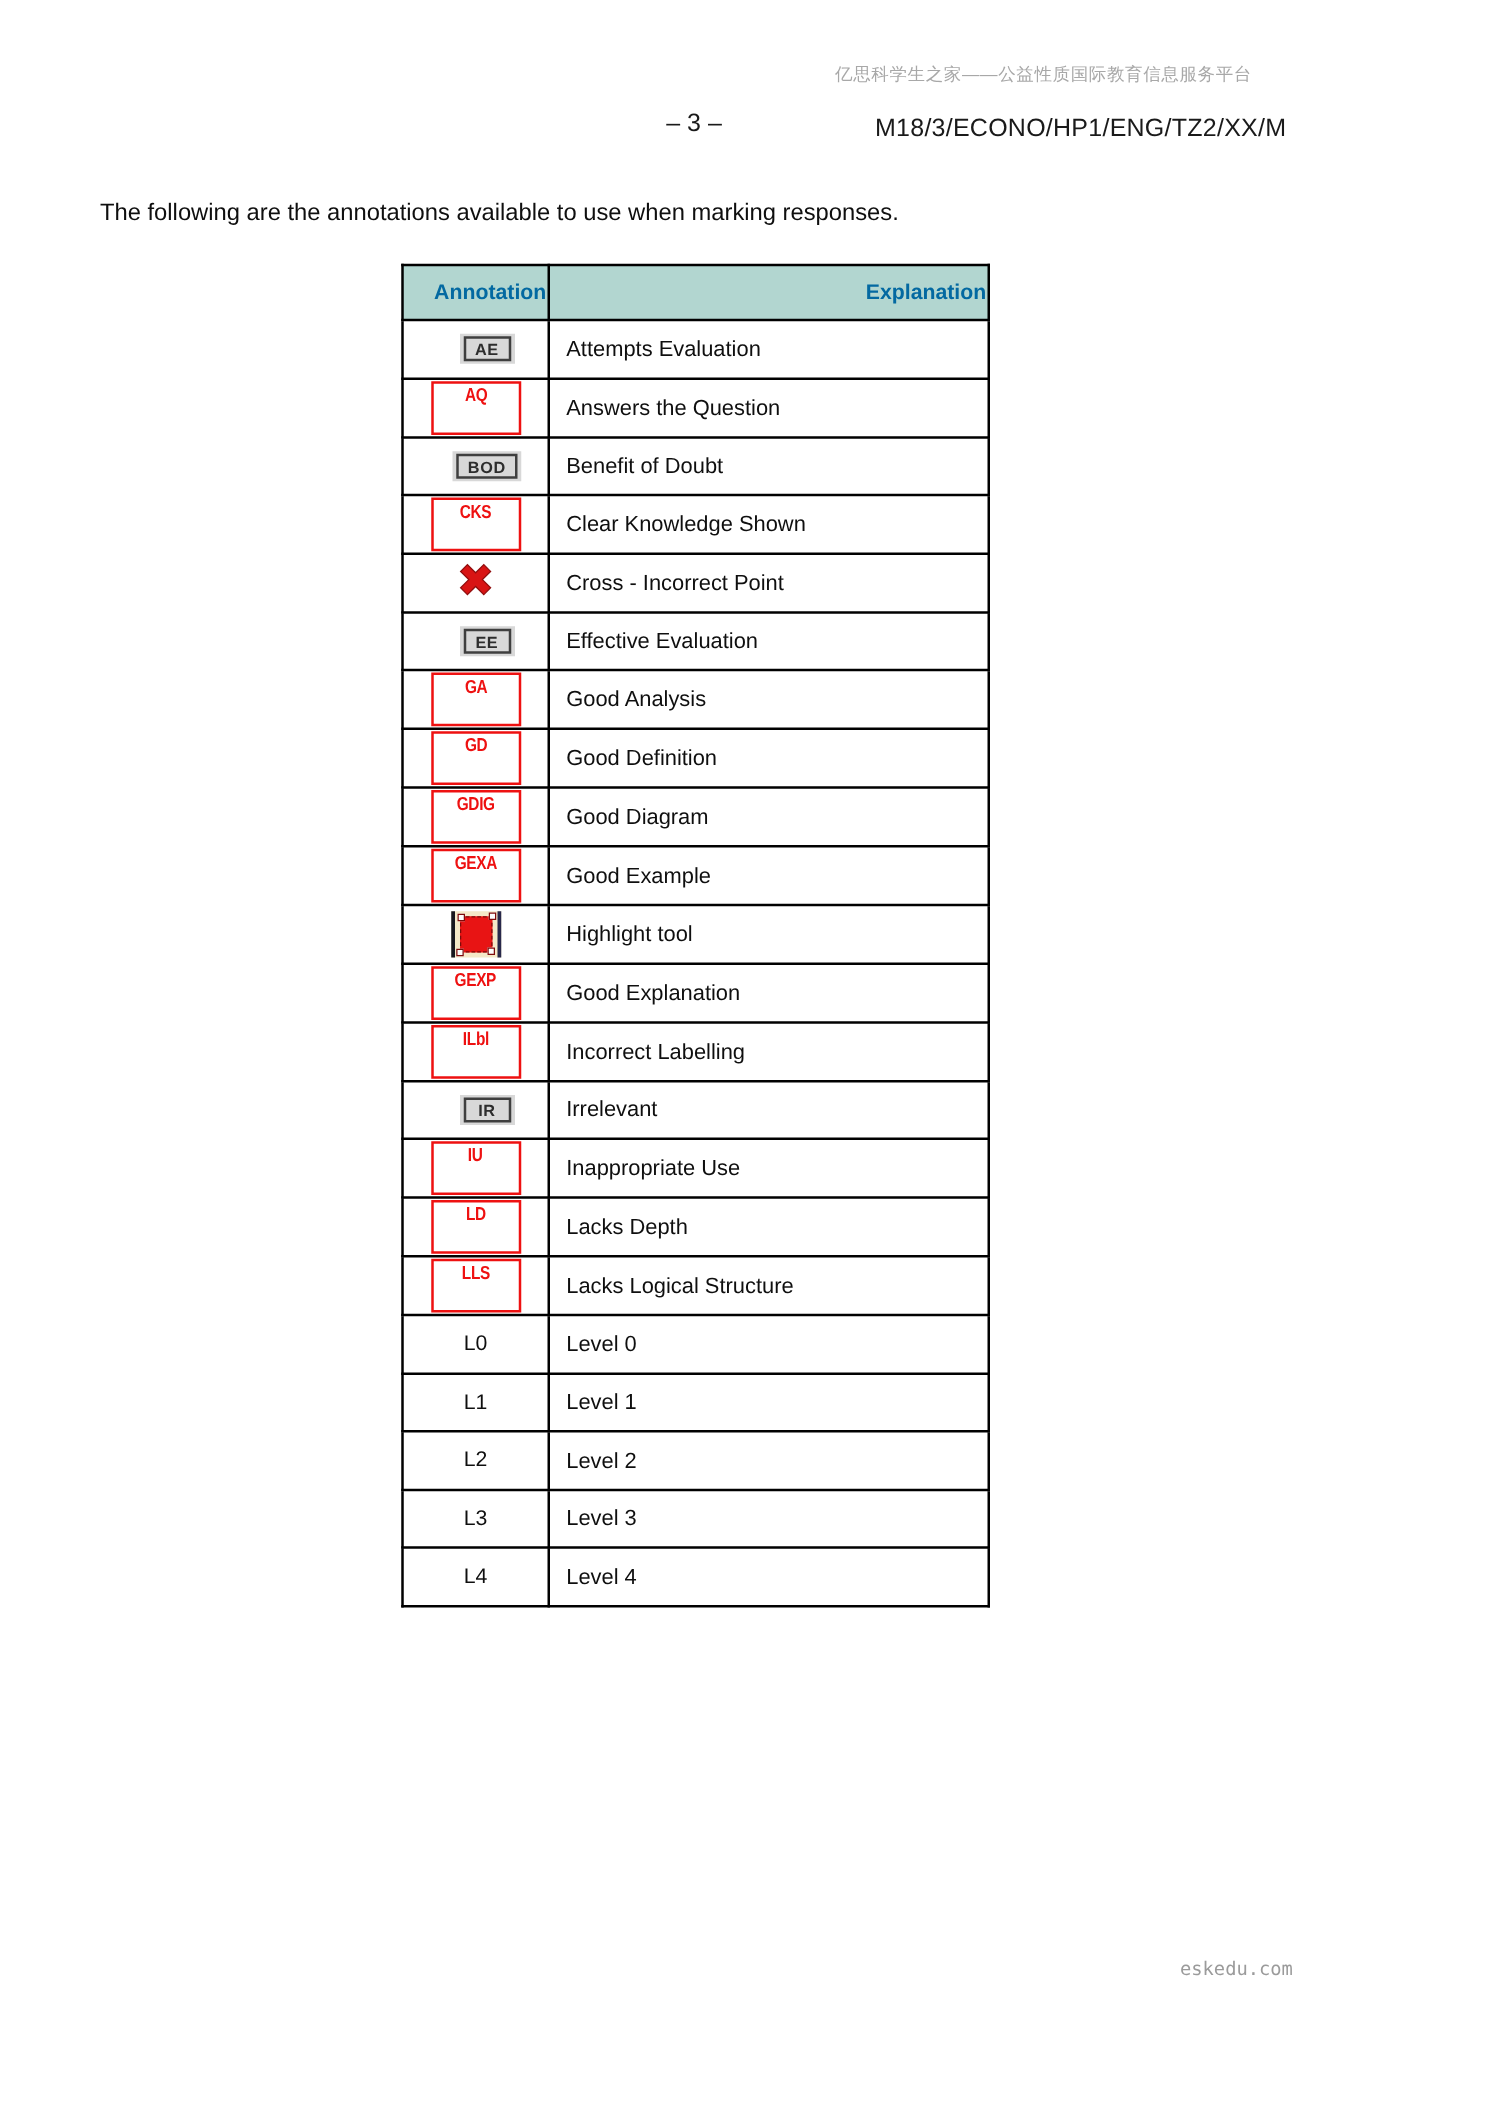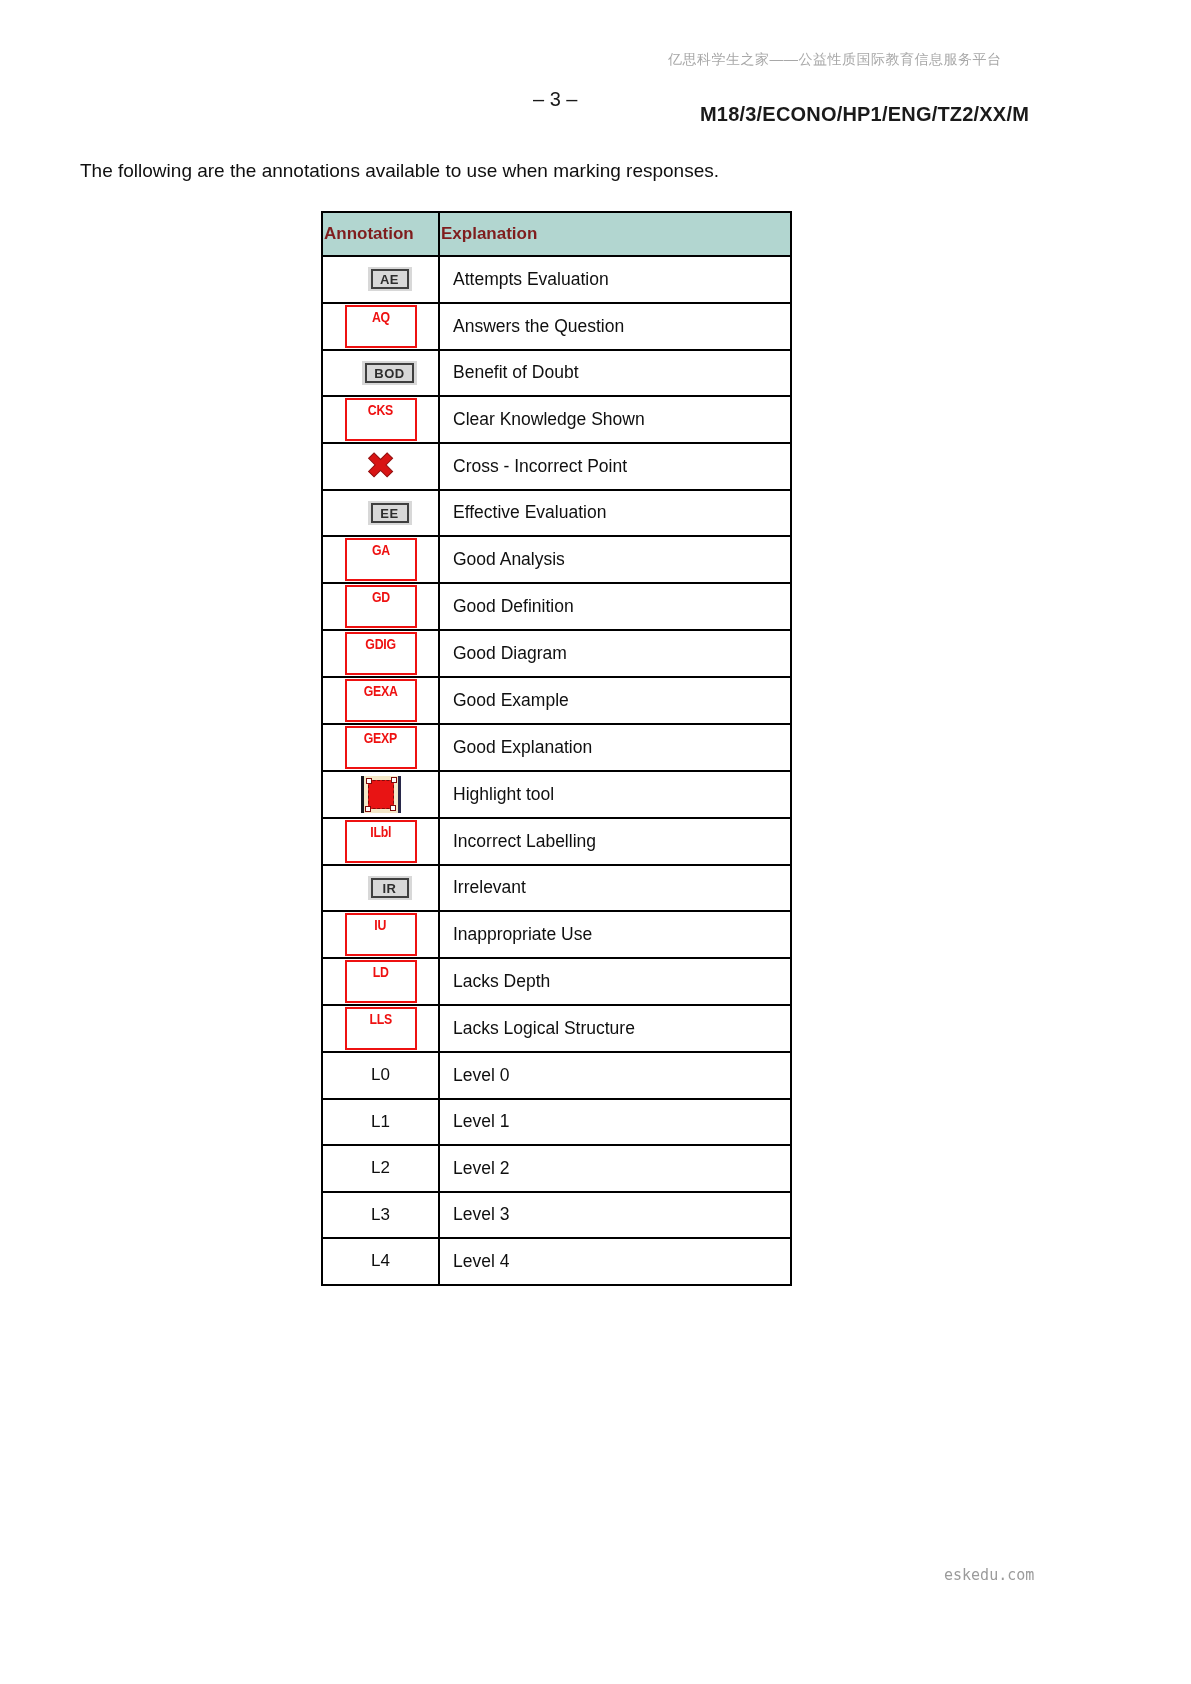--- a/index.html
+++ b/index.html
@@ -14,24 +14,23 @@
   .site-header {
     position:absolute; top:51px; left:668px;
     font-size:14px; color:#a8a8a8; letter-spacing:0.5px;
     white-space:nowrap;
   }
   .page-num {
     position:absolute; top:88px; left:533px;
     font-size:20px; color:#1a1a1a;
   }
   .doc-code {
-    position:absolute; top:103px; left:700px;
+    position:absolute; top:92px; left:700px;
     font-size:20px; color:#1a1a1a; letter-spacing:0.2px;
     white-space:nowrap;
-    font-weight:bold;
   }
   .intro {
     position:absolute; top:160px; left:80px;
     font-size:19px; color:#0f0f0f;
     white-space:nowrap;
   }
   .watermark {
     position:absolute; top:1566px; left:944px;
     font-family:"DejaVu Sans Mono", monospace;
     font-size:15px; color:#9b9b9b;
@@ -39,21 +38,21 @@
 
   table.annotations {
     position:absolute; top:211px; left:321px;
     border-collapse:collapse; table-layout:fixed;
     width:469px;
   }
   .annotations th, .annotations td { border:2px solid #000; }
   .annotations th {
     background:var(--header-bg, #b2d6d0);
     height:40px; font-size:17px; font-weight:bold;
-    text-align:left; color:#7f1d1d;
+    text-align:right; color:#0369a1;
   }
   .annotations td { height:42.5px; vertical-align:middle; background:#fff; }
   td.ann { text-align:center; }
   td.exp { font-size:17.5px; padding-left:13px; color:#0f0f0f;margin-left:12px; }
 
   
   .badge-red {
     display:inline-block; box-sizing:border-box;
     min-width:72px; height:43px; line-height:20px;
     border:2px solid var(--accent-red,#ee1111);
@@ -170,28 +169,28 @@
       </tr>
       <tr>
         <td class="ann"><span class="badge-red"><i>GDIG</i></span></td>
         <td class="exp">Good Diagram</td>
       </tr>
       <tr>
         <td class="ann"><span class="badge-red"><i>GEXA</i></span></td>
         <td class="exp">Good Example</td>
       </tr>
       <tr>
+        <td class="ann"><span class="hl-icon"><span class="sq"></span></span></td>
+        <td class="exp">Highlight tool</td>
+      </tr>
+      <tr>
         <td class="ann"><span class="badge-red"><i>GEXP</i></span></td>
         <td class="exp">Good Explanation</td>
       </tr>
       <tr>
-        <td class="ann"><span class="hl-icon"><span class="sq"></span></span></td>
-        <td class="exp">Highlight tool</td>
-      </tr>
-      <tr>
         <td class="ann"><span class="badge-red"><i>ILbl</i></span></td>
         <td class="exp">Incorrect Labelling</td>
       </tr>
       <tr>
         <td class="ann"><span class="badge-gray"><span class="badge-gray-inner">IR</span></span></td>
         <td class="exp">Irrelevant</td>
       </tr>
       <tr>
         <td class="ann"><span class="badge-red"><i>IU</i></span></td>
         <td class="exp">Inappropriate Use</td>

